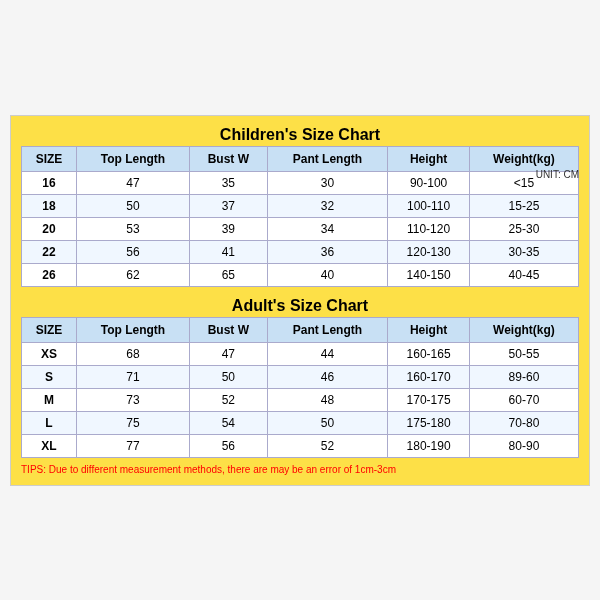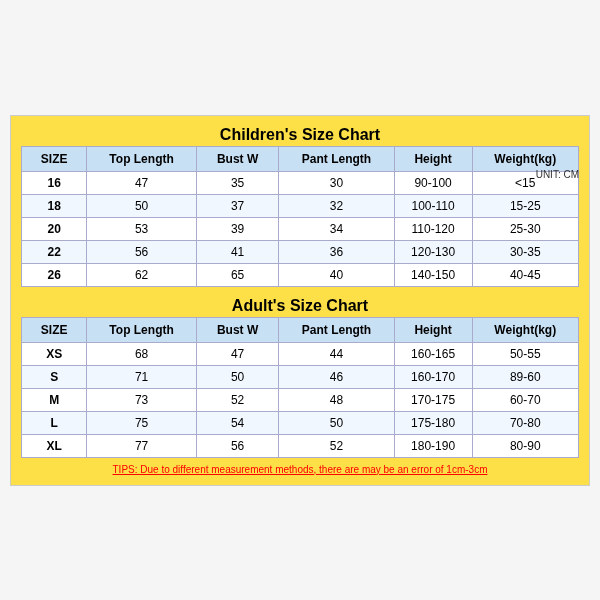--- a/index.html
+++ b/index.html
@@ -35,21 +35,21 @@
       margin-top: 43px;
     }
     table {
       width: 100%;
       border-collapse: collapse;
       font-size: 12px;
     }
     th {
       background-color: #c8e0f4;
       border: 1px solid #aac;
-      padding: 5px 14px;
+      padding: 5px 4px;
       text-align: center;
       font-weight: bold;
     }
     td {
       border: 1px solid #aac;
       padding: 4px 4px;
       text-align: center;
     }
     tr:nth-child(even) td {
       background-color: #f0f7ff;
@@ -57,25 +57,23 @@
     tr:nth-child(odd) td {
       background-color: #ffffff;
     }
     td:first-child {
       font-weight: bold;
     }
     .section-gap {
       height: 10px;
     }
     .tips {
-      text-align: center;
       font-size: 10px;
       color: red;
       margin-top: 6px;
-      text-decoration: underline;
     }
   </style>
 </head>
 <body>
 
 <div class="chart-container">
 
   <div class="section-title">
     <span>Children's Size Chart</span>
     <span class="unit-label">UNIT: CM</span>

